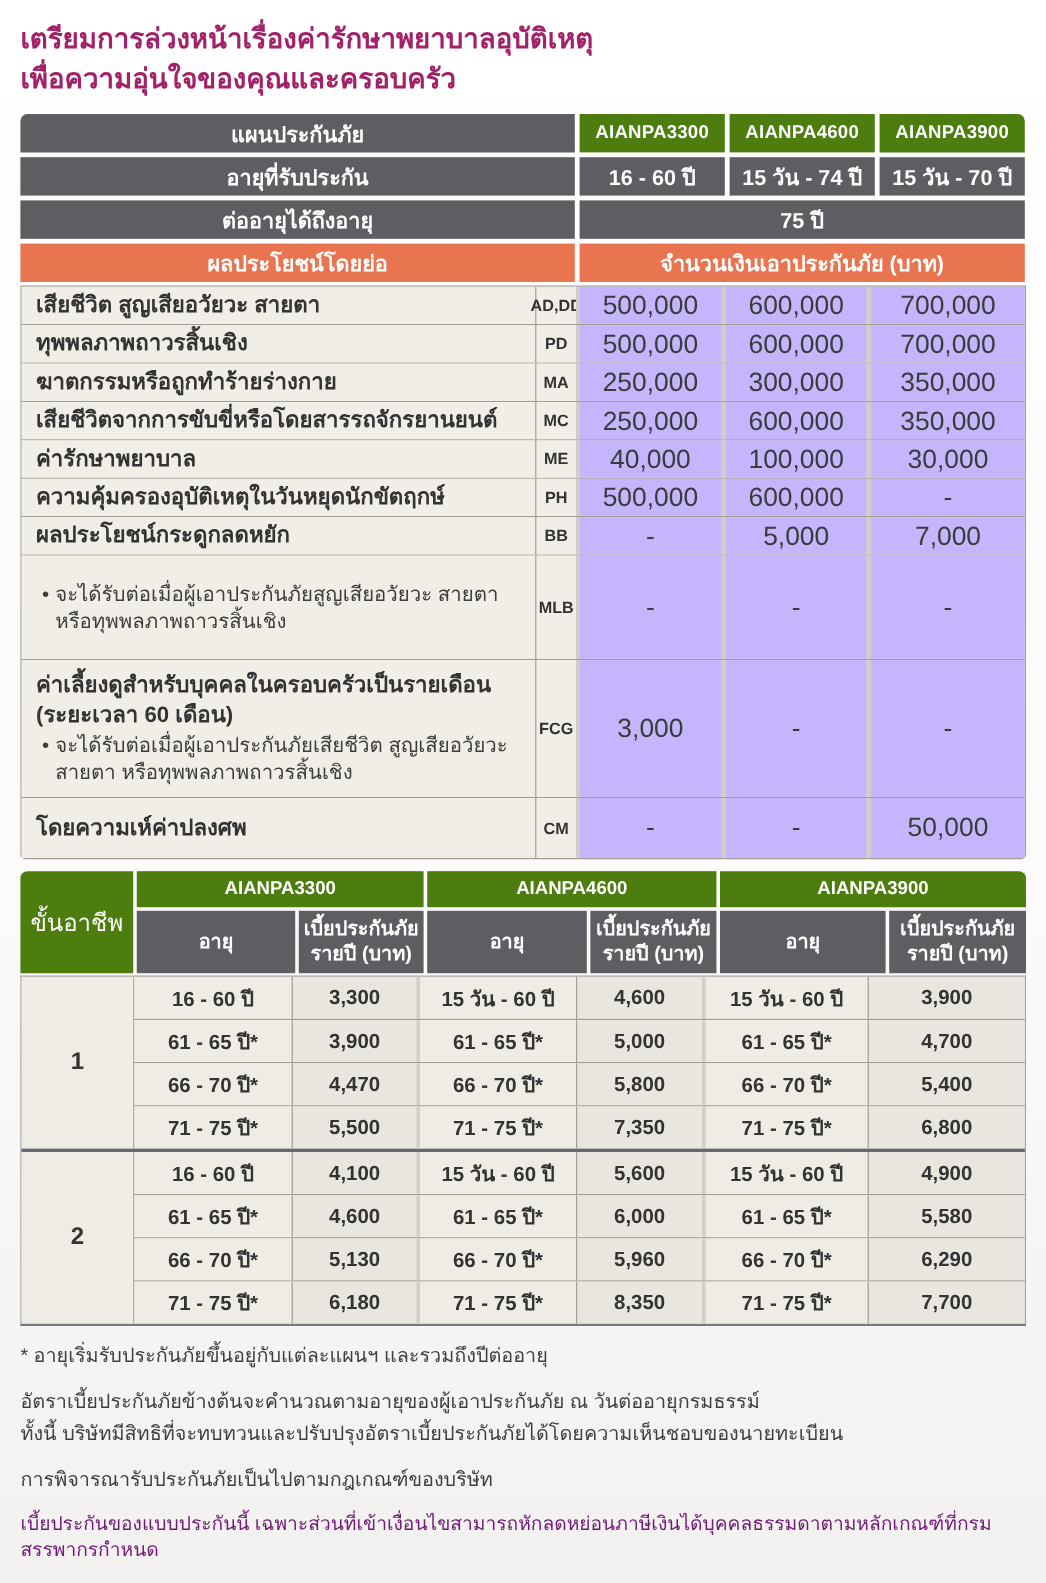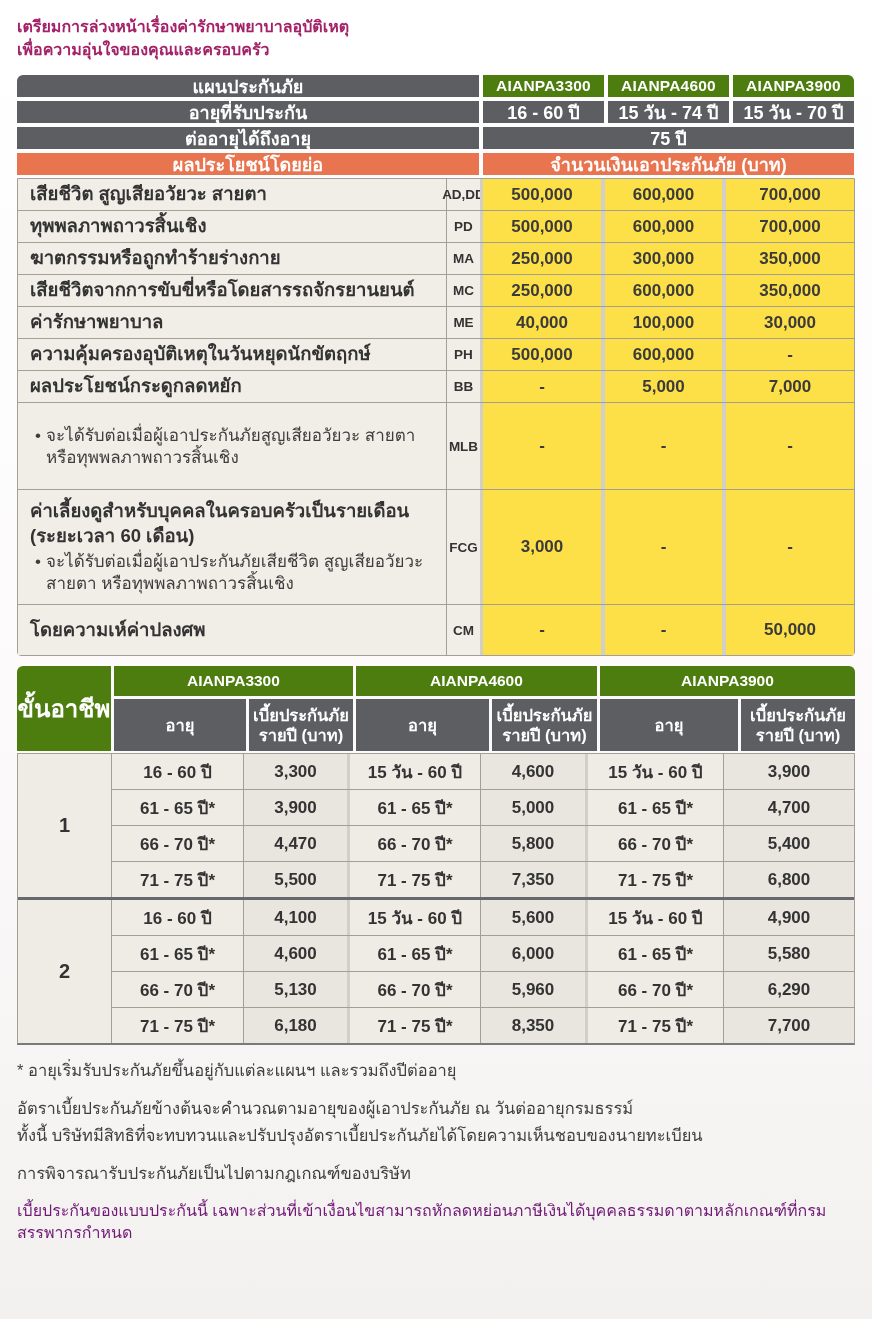--- a/index.html
+++ b/index.html
@@ -5,65 +5,65 @@
   html,body{margin:0;padding:0;}
   body{
     width:872px;height:1319px;overflow:hidden;
     background:linear-gradient(180deg,#ffffff 0%,#fcfafa 55%,#f3f0f0 100%);
     font-family:"Liberation Sans",sans-serif;
     color:#3a3a3a;
   }
   .page{position:relative;width:872px;height:1319px;}
 
   
-  .title{padding:16px 0 0 17px;color:#a32168;font-weight:bold;font-size:16px;line-height:1.42;}
+  .title{padding:16px 0 0 17px;color:#a32168;font-weight:bold;font-size:23px;line-height:1.42;}
 
   
   .wrap{width:838px;margin:0 auto 0 17px;}
   .hd-gray{background:#5c5e61;color:#fff;}
   .hd-red{background:#4d7c0f;color:#fff;}
   .hd-orange{background:#e87450;color:#fff;}
 
   
   .t1{margin-top:14px;}
   .t1-head{display:flex;flex-direction:column;gap:4px;}
   .hrow{display:grid;grid-template-columns:462px 121px 121px 121px;gap:4px;}
-  .hcell{height:22px;display:flex;align-items:center;justify-content:center;
+  .hcell{height:32px;display:flex;align-items:center;justify-content:center;
          font-weight:bold;font-size:18px;}
   .hrow.r1 .hcell:first-child{border-top-left-radius:6px;}
   .hrow.r1 .hcell:last-child{border-top-right-radius:6px;}
   .hcell.plan{font-size:15.5px;letter-spacing:.2px;}
   .hcell.span3{grid-column:2 / span 3;}
   .t1-body{margin-top:3px;border:1px solid #a29f99;border-radius:0 0 4px 4px;
            background:#f1eee8;}
   .brow{display:flex;align-items:stretch;min-height:30px;}
   .brow + .brow{border-top:1px solid #a29f99;}
   .bname{width:428px;box-sizing:border-box;padding:3px 6px 3px 12px;
          display:flex;flex-direction:column;justify-content:center;
          font-size:18.5px;font-weight:600;color:#333;background:#f1eee8;line-height:1.35;}
   .bname .bbullet{display:flex;font-weight:400;font-size:17px;color:#3d3d3d;line-height:1.3;margin-top:2px;}
   .bname .dot{width:16px;flex:none;text-align:center;}
   .bcode{width:34px;flex:none;box-sizing:border-box;border-left:1px solid #a29f99;
          display:flex;align-items:center;justify-content:center;
          font-size:13.5px;font-weight:bold;color:#333;background:#f1eee8;}
   .bval{width:121px;flex:none;box-sizing:border-box;border-left:4px solid #d2cfc9;
         display:flex;align-items:center;justify-content:center;
-        font-size:17px;font-weight:700;color:#3b3b3b;background:#fde047;}
+        font-size:22px;font-weight:400;color:#3b3b3b;background:#c4b5fd;}
   .bval.first{border-left-width:3px;}
   .bval:last-child{flex:1;}
   .r-mlb{min-height:86px;}
   .r-fcg{min-height:114px;}
   .r-cm{min-height:50px;}
 
   
   .t2{margin-top:10px;}
   .t2-head{display:grid;grid-template-columns:94px 132px 104px 133px 105px 138px 114px;
            grid-template-rows:30px 52px;gap:3px;}
   .t2-head .occ{grid-row:1 / span 2;display:flex;align-items:center;justify-content:center;
-                font-weight:bold;font-size:24px;border-top-left-radius:6px;}
+                font-weight:normal;font-size:20px;border-top-left-radius:6px;}
   .t2-head .plan{display:flex;align-items:center;justify-content:center;
                  font-weight:bold;font-size:15.5px;}
   .t2-head .plan.p1{grid-column:2 / span 2;}
   .t2-head .plan.p2{grid-column:4 / span 2;}
   .t2-head .plan.p3{grid-column:6 / span 2;border-top-right-radius:6px;}
   .t2-head .sub{display:flex;flex-direction:column;align-items:center;justify-content:center;
                 font-weight:bold;font-size:16.5px;line-height:1.25;text-align:center;}
   .t2-body{margin-top:2px;border:1px solid #a29f99;border-bottom:2px solid #77797c;
            background:#efece6;}
   .pgroup{display:flex;align-items:stretch;}

